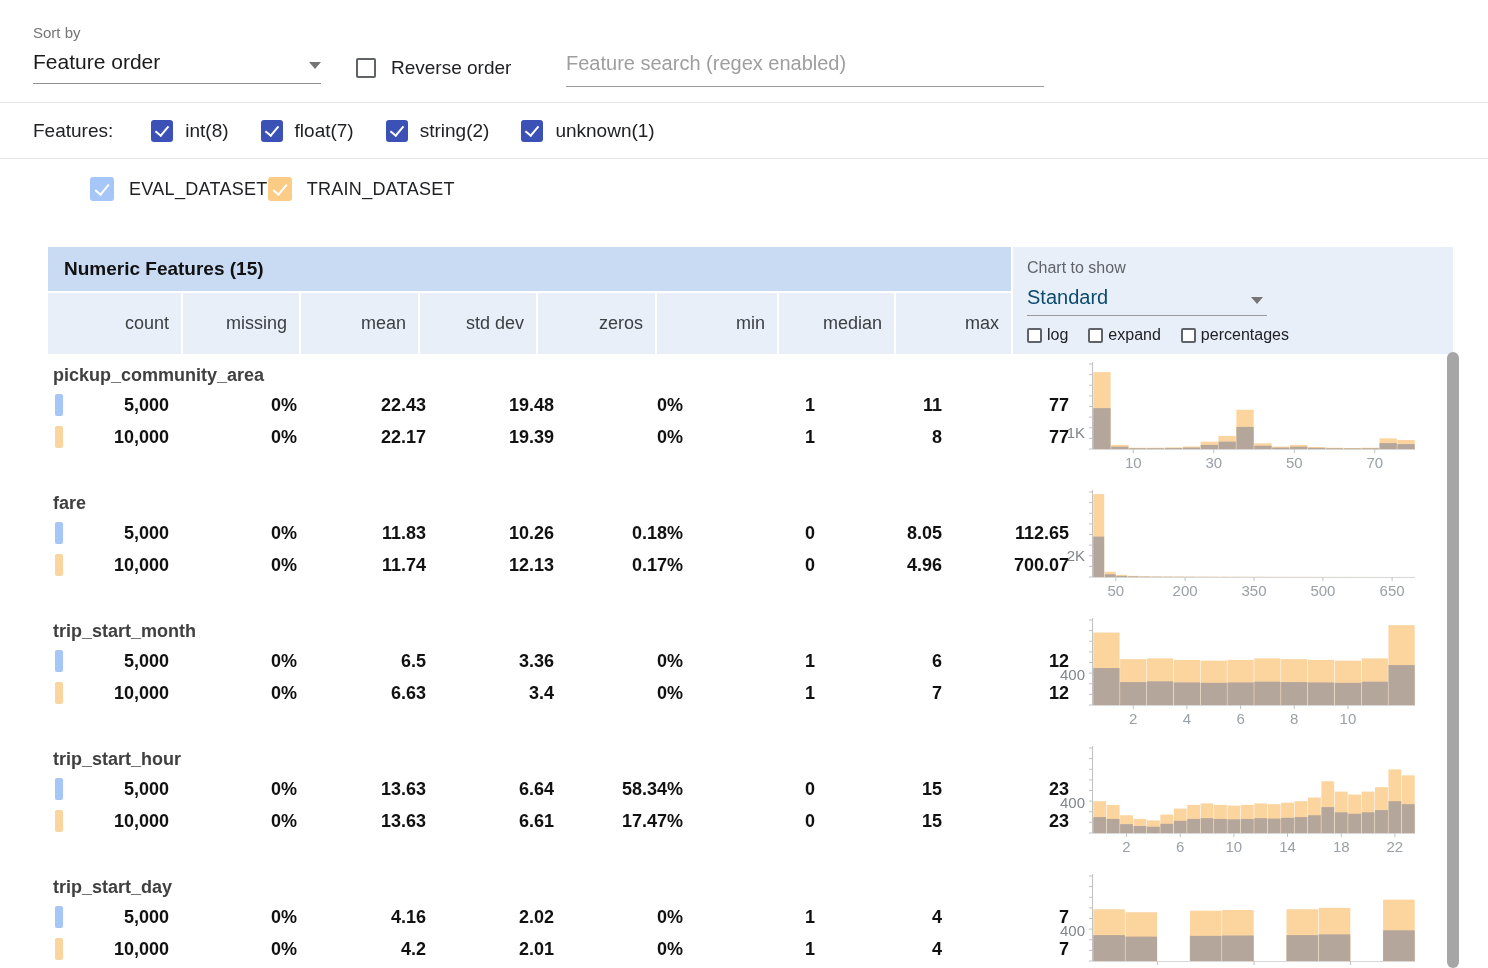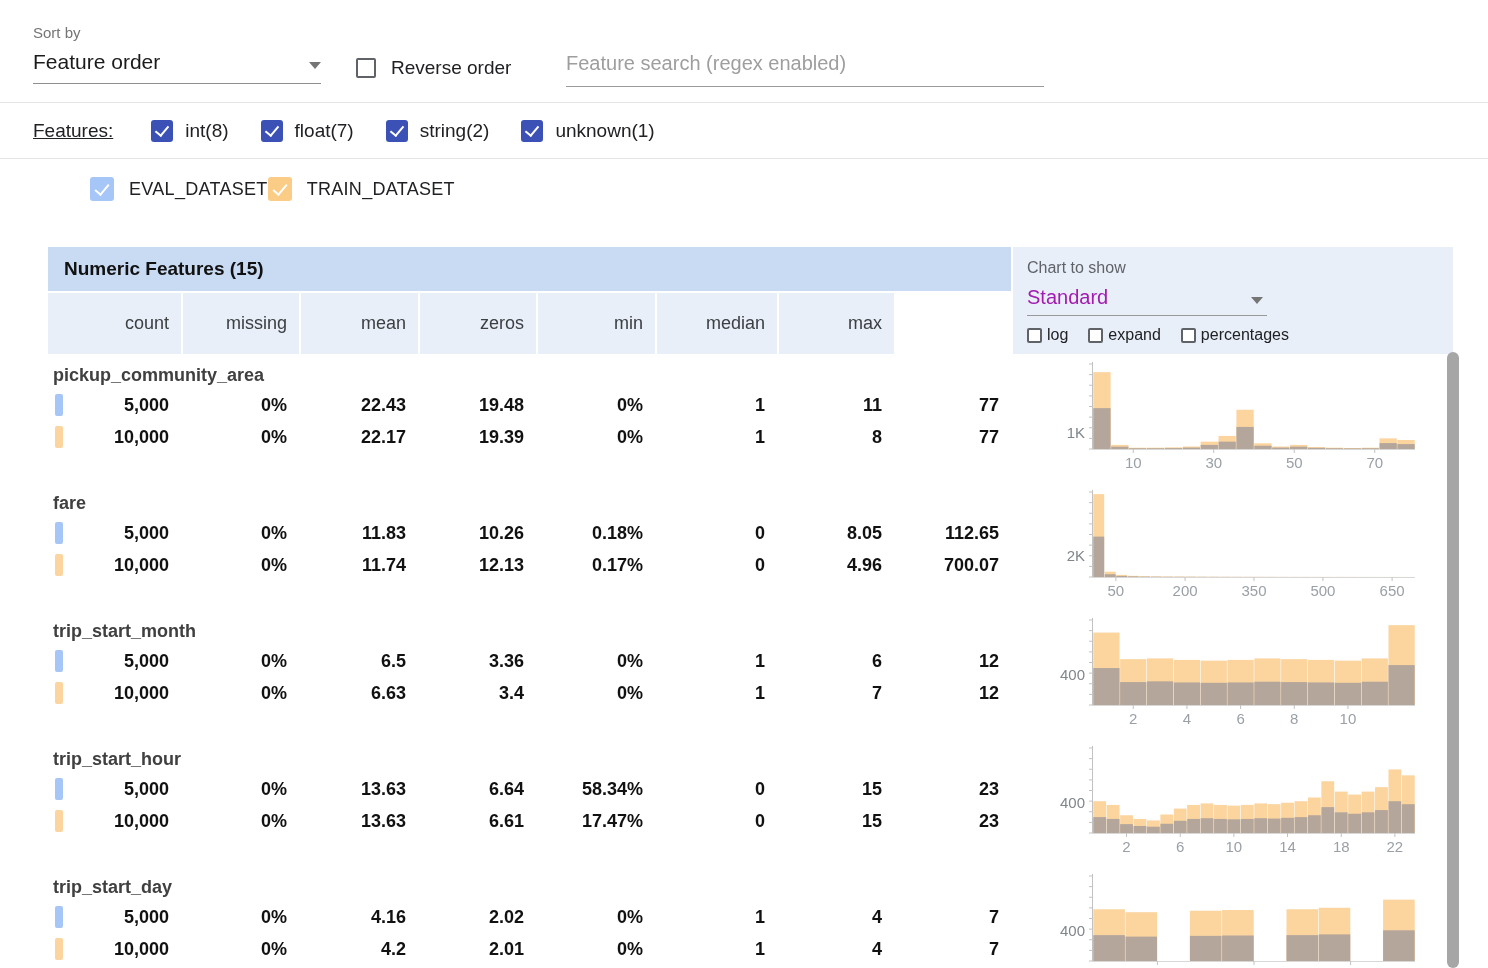--- a/index.html
+++ b/index.html
@@ -31,49 +31,49 @@
   .c22.checked::after { left:7px; top:3px; width:6px; height:11px; border-width:0 2.5px 2.5px 0; }
   .c24 { width:24px; height:24px; }
   .c24.checked::after { left:8px; top:4px; width:6px; height:12px; border-width:0 2.5px 2.5px 0; }
   .box-unchecked { background:#fff; border:2px solid #5f6368; border-radius:2px; }
   .c20 { width:20px; height:20px; }
   .c15 { width:15px; height:15px; border-radius:2px; }
 
   
   .filterbar { height:56px; border-bottom:1px solid #e4e4e4; display:flex; align-items:center;
     padding-left:33px; font-size:19px; }
-  .features-label { margin-right:38px;text-decoration:underline; }
+  .features-label { margin-right:38px; }
   .filter-item { display:flex; align-items:center; gap:12px; margin-right:32px; cursor:pointer; }
   .legendbar { height:60px; display:flex; align-items:center; padding-left:90px; }
   .legend-item { display:flex; align-items:center; gap:15px; font-size:18px; letter-spacing:.3px; cursor:pointer; }
 
   
   .table-section { margin:16px 0 0 48px; }
   .table-top { display:flex; gap:2px;margin-top:28px; }
   .left-heads { width:963px; }
   .title-bar { height:44px; background:#c9daf3; display:flex; align-items:center; padding-left:16px;
     font-size:19px; font-weight:700; color:#111; }
   .col-heads { margin-top:2px; display:grid; grid-template-columns:133px 116px 117px 116px 117px 120px 115px 115px;
     gap:2px; height:61px; }
   .col-cell { background:#e9eff9; display:flex; align-items:center; justify-content:flex-end;
     padding-right:12px; font-size:18px; color:#3c4043;padding-left:32px; }
   .chart-panel { width:440px; background:#e9eff9; padding:12px 0 0 14px; }
   .cp-title { font-size:16px; color:#5f6368; }
   .cp-select { width:240px; display:flex; justify-content:space-between; align-items:flex-end;
-    font-size:20px; border-bottom:1px solid #9a9a9a; padding:9px 4px 6px 0; color:#a21caf; cursor:pointer; }
+    font-size:20px; border-bottom:1px solid #9a9a9a; padding:9px 4px 6px 0; color:#0c4a6e; cursor:pointer; }
   .cp-toggles { display:flex; align-items:center; margin-top:10px; gap:20px; }
   .cp-toggle { display:flex; align-items:center; gap:5px; font-size:16px; cursor:pointer; }
 
   
   .rows { margin-top:3px; }
   .feature-block { display:flex; height:128px; }
   .stats { width:963px; }
   .feature-name { font-size:18px; font-weight:700; padding:8px 0 0 5px; height:32px; color:#404040; }
   .stat-row { display:grid; grid-template-columns:133px 116px 117px 116px 117px 120px 115px 115px;
-    gap:2px; height:32px; align-items:center; position:relative; }
+    gap:12px; height:32px; align-items:center; position:relative; }
   .stat-cell { text-align:right; padding-right:12px; font-size:18px; font-weight:700; color:#111; }
   .marker { position:absolute; left:7px; top:5px; width:8px; height:22px; border-radius:2px; }
   .chart-wrap { padding:4px 0 0 30px; }
   svg text { font-family:"Liberation Sans","DejaVu Sans",sans-serif; }
 
   
   .scrollbar { position:fixed; right:29px; top:352px; width:12px; height:616px;
     background:#a6a6a6; border-radius:7px; }
 </style>
 </head>
@@ -130,20 +130,21 @@
   </div>
 
 <div class="table-section">
   <div class="table-top">
     <div class="left-heads">
       <div class="title-bar">Numeric Features (15)</div>
       <div class="col-heads" id="colHeads">
           <div class="col-cell">count</div>
           <div class="col-cell">missing</div>
           <div class="col-cell">mean</div>
+          <div class="col-cell">std dev</div>
           <div class="col-cell">zeros</div>
           <div class="col-cell">min</div>
           <div class="col-cell">median</div>
           <div class="col-cell">max</div>
         </div>
     </div>
     <div class="chart-panel">
       <div class="cp-title">Chart to show</div>
       <div class="cp-select">
         <span>Standard</span>

